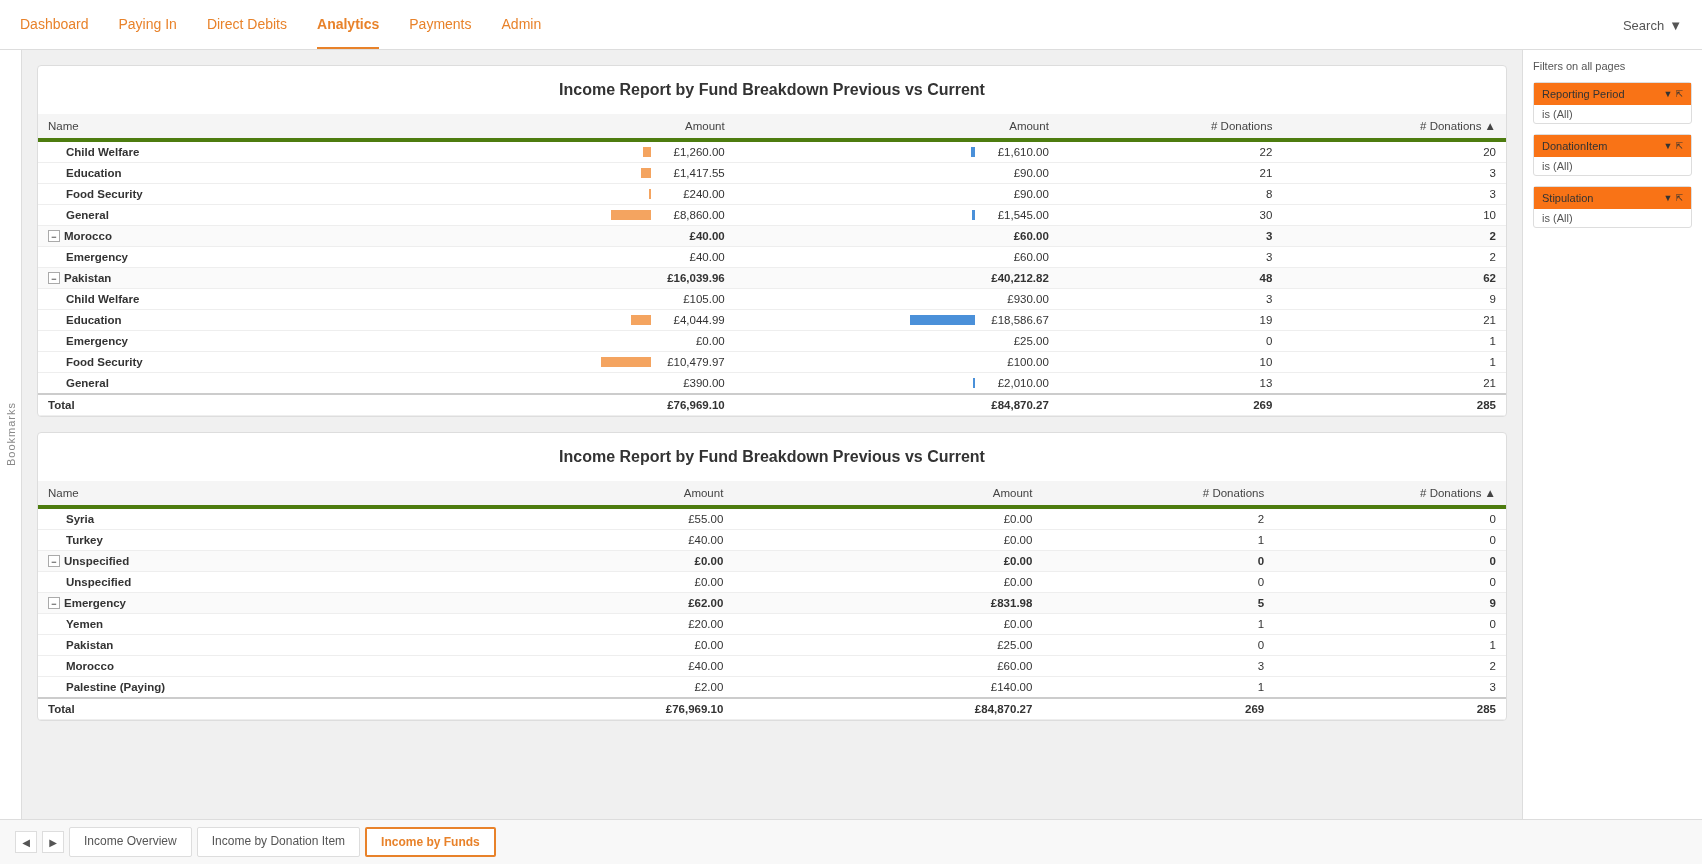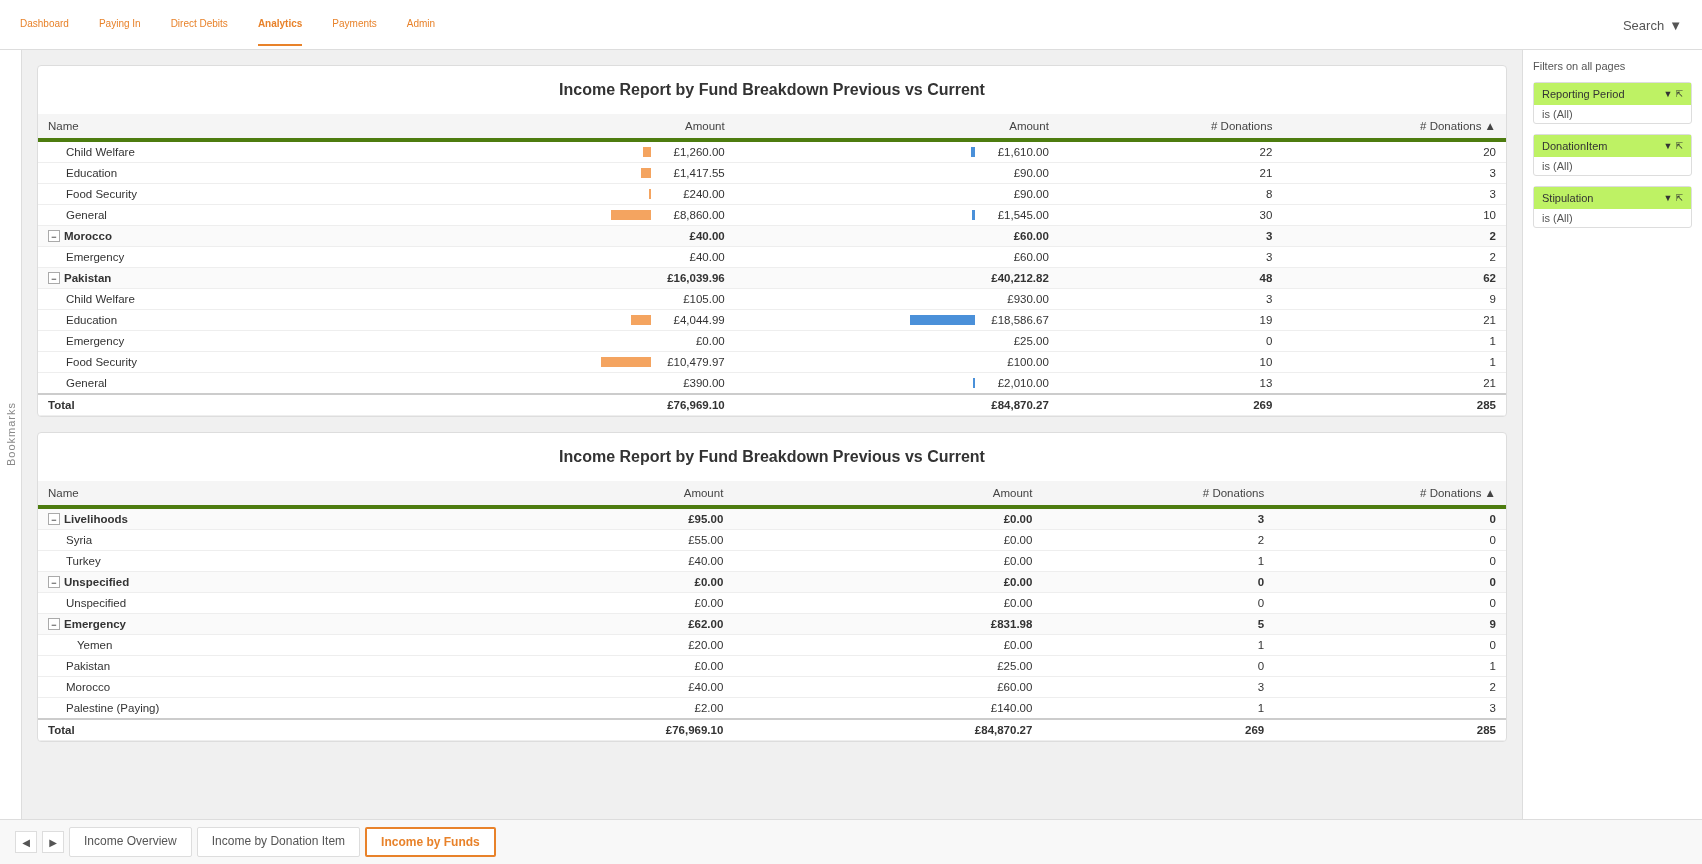--- a/index.html
+++ b/index.html
@@ -5,21 +5,21 @@
     * { box-sizing: border-box; margin: 0; padding: 0; }
     body { font-family: Arial, sans-serif; font-size: 12px; background: #f0f0f0; color: #333; overflow-x: hidden; }
 
     
     .top-nav {
       display: flex; align-items: center; background: #fff;
       padding: 0 20px; height: 50px; border-bottom: 1px solid #ddd;
       position: relative;
     }
     .nav-item {
-      margin-right: 30px; cursor: pointer; font-size: 10px; color: #e8822a;
+      margin-right: 30px; cursor: pointer; font-size: 14px; color: #e8822a;
       padding: 15px 0; border-bottom: 2px solid transparent;
     }
     .nav-item.active { color: #e8822a; border-bottom: 2px solid #e8822a; font-weight: bold; }
     .nav-search {
       position: absolute; right: 20px; top: 50%; transform: translateY(-50%);
       display: flex; align-items: center; gap: 5px; font-size: 13px; color: #555; cursor: pointer;
     }
 
     
     .bookmarks-sidebar {
@@ -43,21 +43,21 @@
       padding: 10px; flex-shrink: 0; overflow-y: auto;
     }
     .right-panel-title {
       font-size: 11px; color: #555; margin-bottom: 10px;
     }
     .filter-section {
       margin-bottom: 10px; border: 1px solid #ddd; border-radius: 3px;
     }
     .filter-header {
       display: flex; align-items: center; justify-content: space-between;
-      padding: 5px 8px; background: #bef264; font-size: 11px; cursor: pointer;
+      padding: 5px 8px; background: #f97316; font-size: 11px; cursor: pointer;
     }
     .filter-value {
       padding: 3px 8px; font-size: 11px; color: #555;
     }
 
     
     .report-card {
       background: #fff; border: 1px solid #ddd; border-radius: 4px;
       overflow: hidden;
     }
@@ -69,21 +69,21 @@
       width: 100%; border-collapse: collapse; font-size: 11.5px;
     }
     .report-table th {
       background: #f5f5f5; padding: 6px 10px; text-align: left;
       border-bottom: 4px solid #4d7c0f; font-weight: normal; color: #444;
     }
     .report-table td {
       padding: 4px 10px; border-bottom: 1px solid #eee;
     }
     .group-row { font-weight: bold; background: #fafafa; }
-    .sub-row td:first-child { padding-left: 28px; }
+    .sub-row td:first-child { padding-left: 28px; font-weight: bold; }
     .total-row { font-weight: bold; border-top: 2px solid #ccc; }
 
     
     .bar-cell {
       display: flex; align-items: center; justify-content: flex-end; gap: 4px;
     }
     .bar-wrap {
       width: 80px; display: flex; align-items: center; justify-content: flex-end;
     }
     .bar-orange {
@@ -330,27 +330,20 @@
         <thead>
           <tr>
             <th style="width:200px">Name</th>
             <th style="width:160px; text-align:right">Amount</th>
             <th style="width:160px; text-align:right">Amount</th>
             <th style="width:120px; text-align:right"># Donations</th>
             <th style="width:120px; text-align:right"># Donations ▲</th>
           </tr>
         </thead>
         <tbody id="tbody2">
-            <tr class="group-row">
-              <td><span class="collapse-icon">−</span>Livelihoods</td>
-              <td style="text-align: right;"><span class="amount-text">£95.00</span></td>
-              <td style="text-align: right;"><span class="amount-text">£0.00</span></td>
-              <td style="text-align: right;">3</td>
-              <td style="text-align: right;">0</td>
-            </tr>
             <tr class="sub-row">
               <td style="padding-left: 28px;">Syria</td>
               <td style="text-align: right;"><span class="amount-text">£55.00</span></td>
               <td style="text-align: right;"><span class="amount-text">£0.00</span></td>
               <td style="text-align: right;">2</td>
               <td style="text-align: right;">0</td>
             </tr>
             <tr class="sub-row">
               <td style="padding-left: 28px;">Turkey</td>
               <td style="text-align: right;"><span class="amount-text">£40.00</span></td>
@@ -373,21 +366,21 @@
               <td style="text-align: right;">0</td>
             </tr>
             <tr class="group-row">
               <td><span class="collapse-icon">−</span>Emergency</td>
               <td style="text-align: right;"><span class="amount-text">£62.00</span></td>
               <td style="text-align: right;"><span class="amount-text">£831.98</span></td>
               <td style="text-align: right;">5</td>
               <td style="text-align: right;">9</td>
             </tr>
             <tr class="sub-row">
-              <td style="padding-left: 39px;">Yemen</td>
+              <td style="padding-left: 28px;">Yemen</td>
               <td style="text-align: right;"><span class="amount-text">£20.00</span></td>
               <td style="text-align: right;"><span class="amount-text">£0.00</span></td>
               <td style="text-align: right;">1</td>
               <td style="text-align: right;">0</td>
             </tr>
             <tr class="sub-row">
               <td style="padding-left: 28px;">Pakistan</td>
               <td style="text-align: right;"><span class="amount-text">£0.00</span></td>
               <td style="text-align: right;"><span class="amount-text">£25.00</span></td>
               <td style="text-align: right;">0</td>

